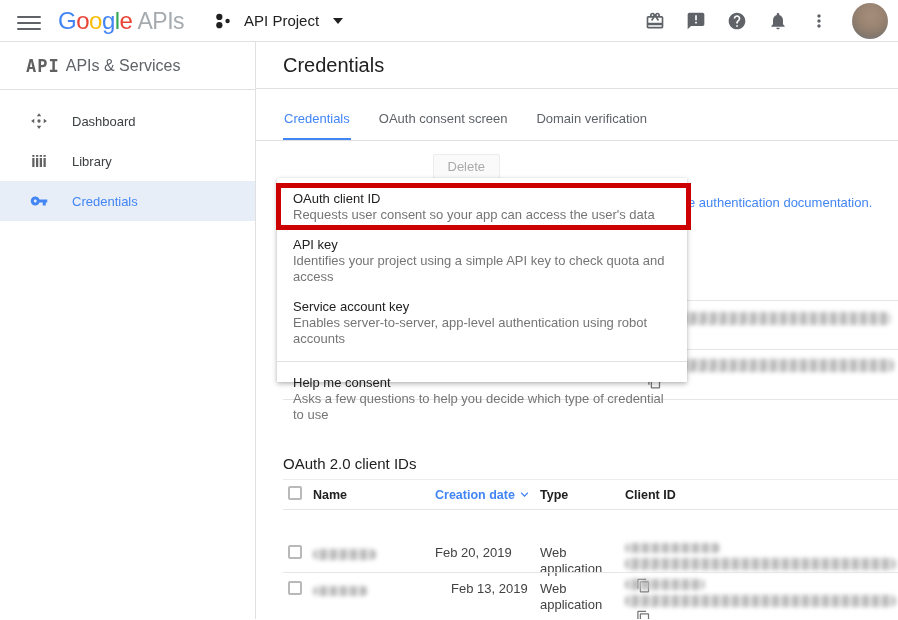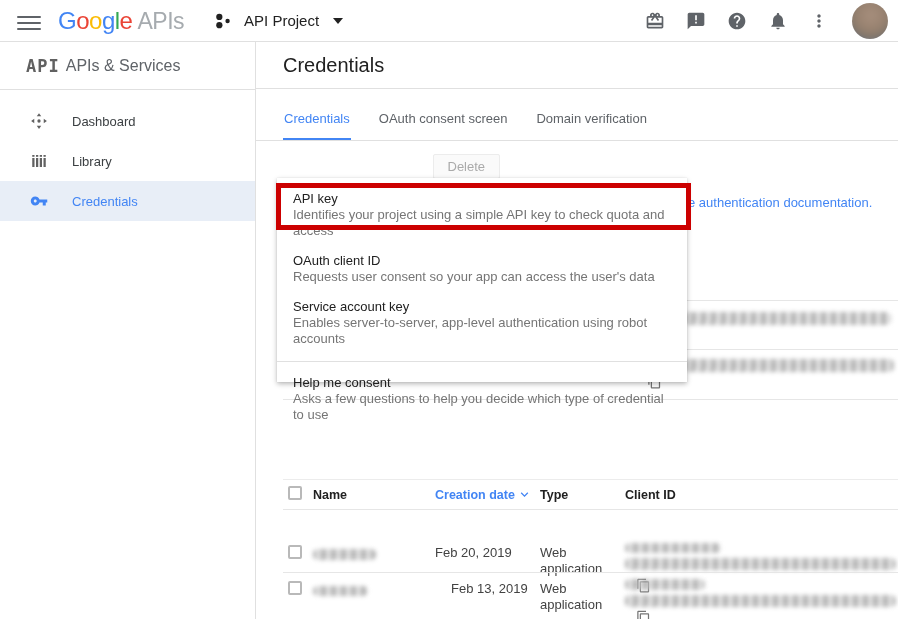--- a/index.html
+++ b/index.html
@@ -219,39 +219,40 @@
     <div class="blur-bar" style="left:427px; top:270px; width:208px; height:13px;"></div>
     <div class="hdiv" style="top:307px;"></div>
     <div class="blur-bar" style="left:427px; top:317px; width:211px; height:13px;"></div>
     <svg class="copy-icon" style="left:391px; top:332px; z-index:1;" viewBox="0 0 24 24">
         <path d="M16 1H4c-1.1 0-2 .9-2 2v14h2V3h12V1zm3 4H8c-1.1 0-2 .9-2 2v14c0 1.1.9 2 2 2h11c1.1 0 2-.9 2-2V7c0-1.1-.9-2-2-2zm0 16H8V7h11v14z"></path>
       </svg>
     <div class="hdiv" style="top:357px;"></div>
 
     <div class="dropdown">
       <div class="menu-item">
+        <div class="mi-title">OAuth client ID</div>
+        <div class="mi-desc">Requests user consent so your app can access the user's data</div>
+      </div>
+      <div class="menu-item">
         <div class="mi-title">API key</div>
         <div class="mi-desc">Identifies your project using a simple API key to check quota and access</div>
       </div>
       <div class="menu-item">
-        <div class="mi-title">OAuth client ID</div>
-        <div class="mi-desc">Requests user consent so your app can access the user's data</div>
-      </div>
-      <div class="menu-item">
         <div class="mi-title">Service account key</div>
         <div class="mi-desc">Enables server-to-server, app-level authentication using robot accounts</div>
       </div>
       <div class="menu-divider"></div>
       <div class="menu-item">
         <div class="mi-title">Help me consent</div>
         <div class="mi-desc">Asks a few questions to help you decide which type of credential to use</div>
       </div>
     </div>
     <div class="red-box"></div>
 
+    <div class="oauth-heading">OAuth 2.0 client IDs</div>
     <div class="hdiv" style="top:437px; background:#ececec;"></div>
 
     <div class="table-row" style="top:441px; height:27px;">
       <div class="cb" style="left:5px; top:3px;"></div>
       <div class="th" style="left:30px; top:5px;">Name</div>
       <div class="th sort" style="left:152px; top:4px;">
         <span>Creation date</span>
         <svg viewBox="0 0 24 24">
             <path d="M7.41 8.59L12 13.17l4.59-4.58L18 10l-6 6-6-6 1.41-1.41z"></path>
           </svg>

